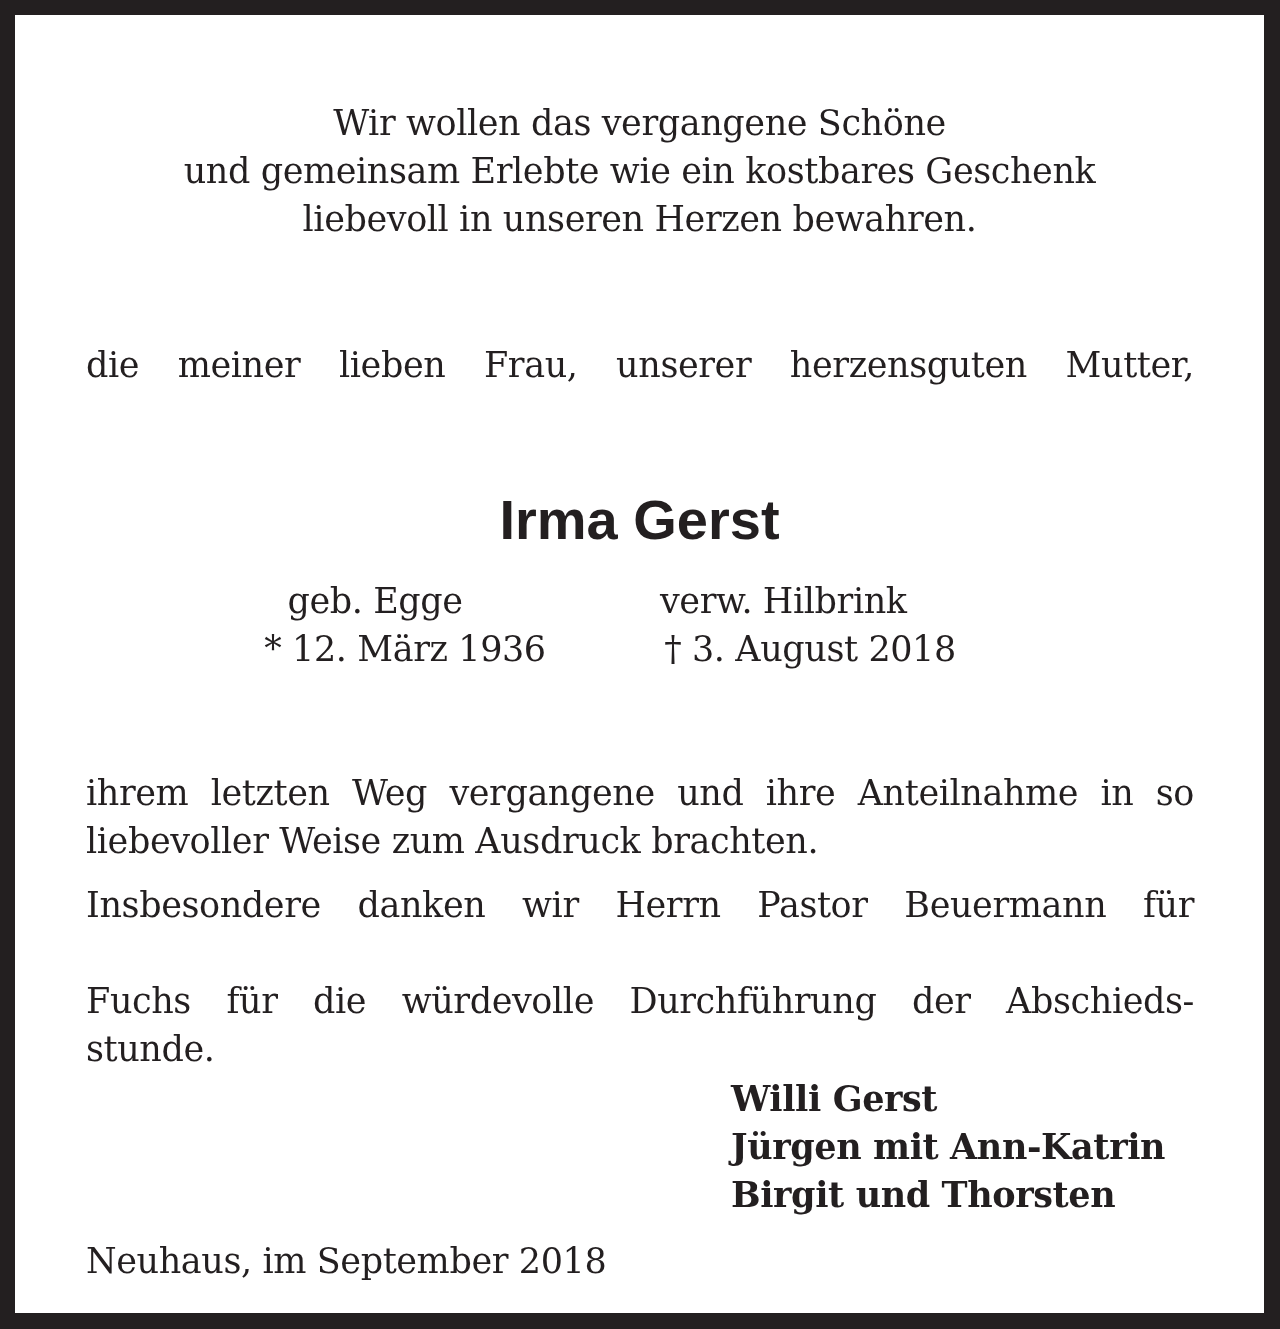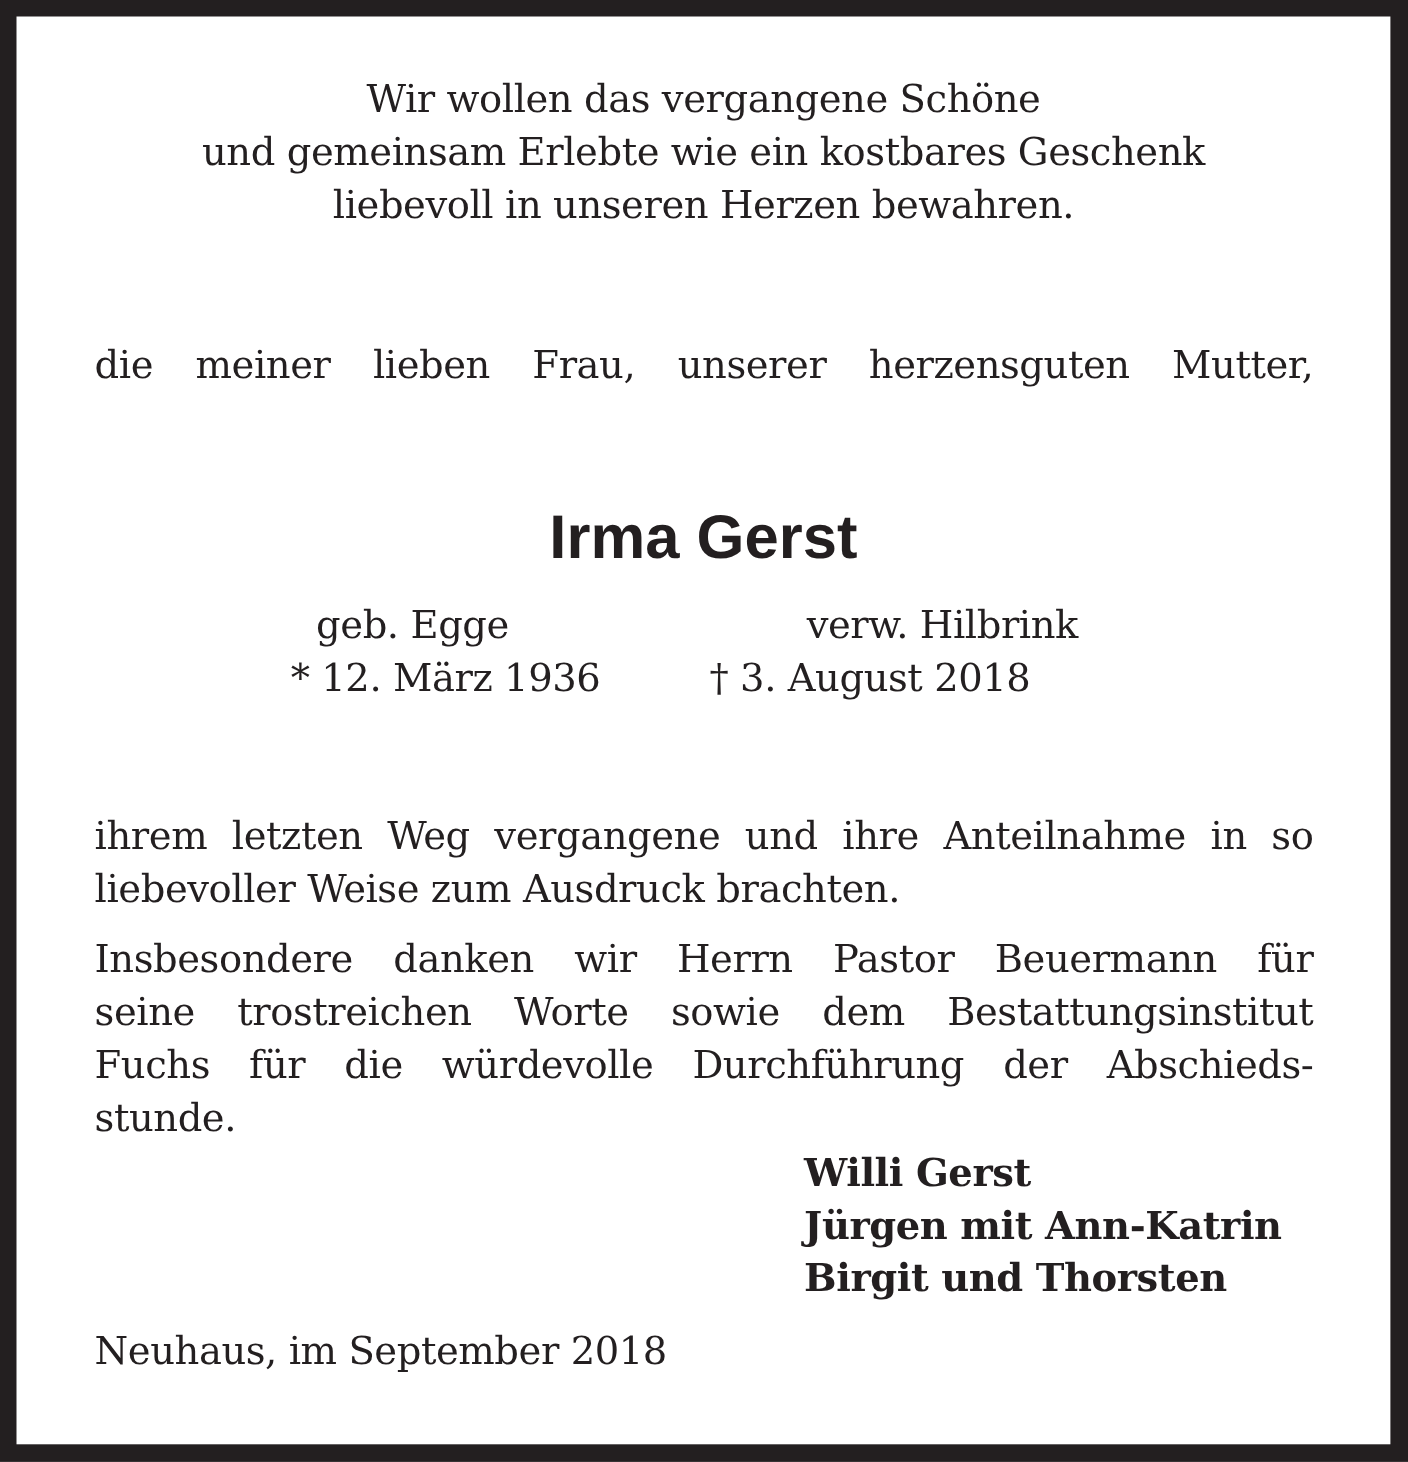--- a/index.html
+++ b/index.html
@@ -1,47 +1,46 @@
 <!DOCTYPE html>
 <html><head>
 <meta charset="utf-8">
 <style>
   html, body { margin:0; padding:0; }
   body { width:1280px; height:1329px; background:#231f20; position:relative; overflow:hidden; }
   .card { position:absolute; left:15px; top:15px; width:1249px; height:1298px; background:#ffffff; }
-  .t { position:absolute; font-family:"DejaVu Serif", serif; color:#231f20; font-size:35px; line-height:48px; white-space:nowrap; }
+  .t { position:absolute; font-family:"DejaVu Serif", serif; color:#231f20; font-size:35px; line-height:48px; white-space:nowrap;margin-top:32px; }
   .center { left:0; width:1249px; text-align:center; }
   .just { left:71px; width:1108px; text-align:justify; text-align-last:justify; white-space:normal; }
   .left { left:71px; }
   .bold { font-weight:bold; }
   .name { font-family:Liberation Sans, sans-serif; font-weight:bold; font-size:56px; line-height:80px; }
   .tight { letter-spacing:-0.4px; }
 </style>
 </head>
 <body>
 
 <div class="card">
   <div class="t center tight" style="top:52px">Wir wollen das vergangene Schöne</div>
   <div class="t center tight" style="top:148px">liebevoll in unseren Herzen bewahren.</div>
   <div class="t center tight" style="top:100px">und gemeinsam Erlebte wie ein kostbares Geschenk</div>
 
   <div class="t just tight" style="top:294px">die meiner lieben Frau, unserer herzensguten Mutter,</div>
 
   <div class="t center name" style="top:433px">Irma Gerst</div>
 
   <div class="t tight" style="top:530px; left:230px; width:260px; text-align:center">geb. Egge</div>
-  <div class="t tight" style="top:530px; left:645px; width:320px; text-align:right">verw. Hilbrink</div>
+  <div class="t tight" style="top:530px; left:645px; width:320px; text-align:left">verw. Hilbrink</div>
   <div class="t tight" style="top:578px; left:230px; width:320px; text-align:center">* 12. März 1936</div>
-  <div class="t tight" style="top:578px; left:630px; width:330px; ">† 3. August 2018</div>
+  <div class="t tight" style="top:578px; left:630px; width:330px; text-align:center">† 3. August 2018</div>
 
   <div class="t just tight" style="top:722px">ihrem letzten Weg vergangene und ihre Anteilnahme in so</div>
   <div class="t left tight" style="top:770px">liebevoller Weise zum Ausdruck brachten.</div>
 
   <div class="t just tight" style="top:834px">Insbesondere danken wir Herrn Pastor Beuermann für</div>
-  <div class="t just tight" style="top:882px">seine trostreichen Worte sowie dem Bestattungsinstitut</div>
   <div class="t just tight" style="top:930px">Fuchs für die würdevolle Durchführung der Abschieds-</div>
   <div class="t left tight" style="top:978px">stunde.</div>
 
   <div class="t bold tight" style="top:1028px; left:716px">Willi Gerst</div>
   <div class="t bold tight" style="top:1076px; left:716px">Jürgen mit Ann-Katrin</div>
   <div class="t bold tight" style="top:1124px; left:716px">Birgit und Thorsten</div>
 
   <div class="t left tight" style="top:1190px">Neuhaus, im September 2018</div>
 </div>
 

